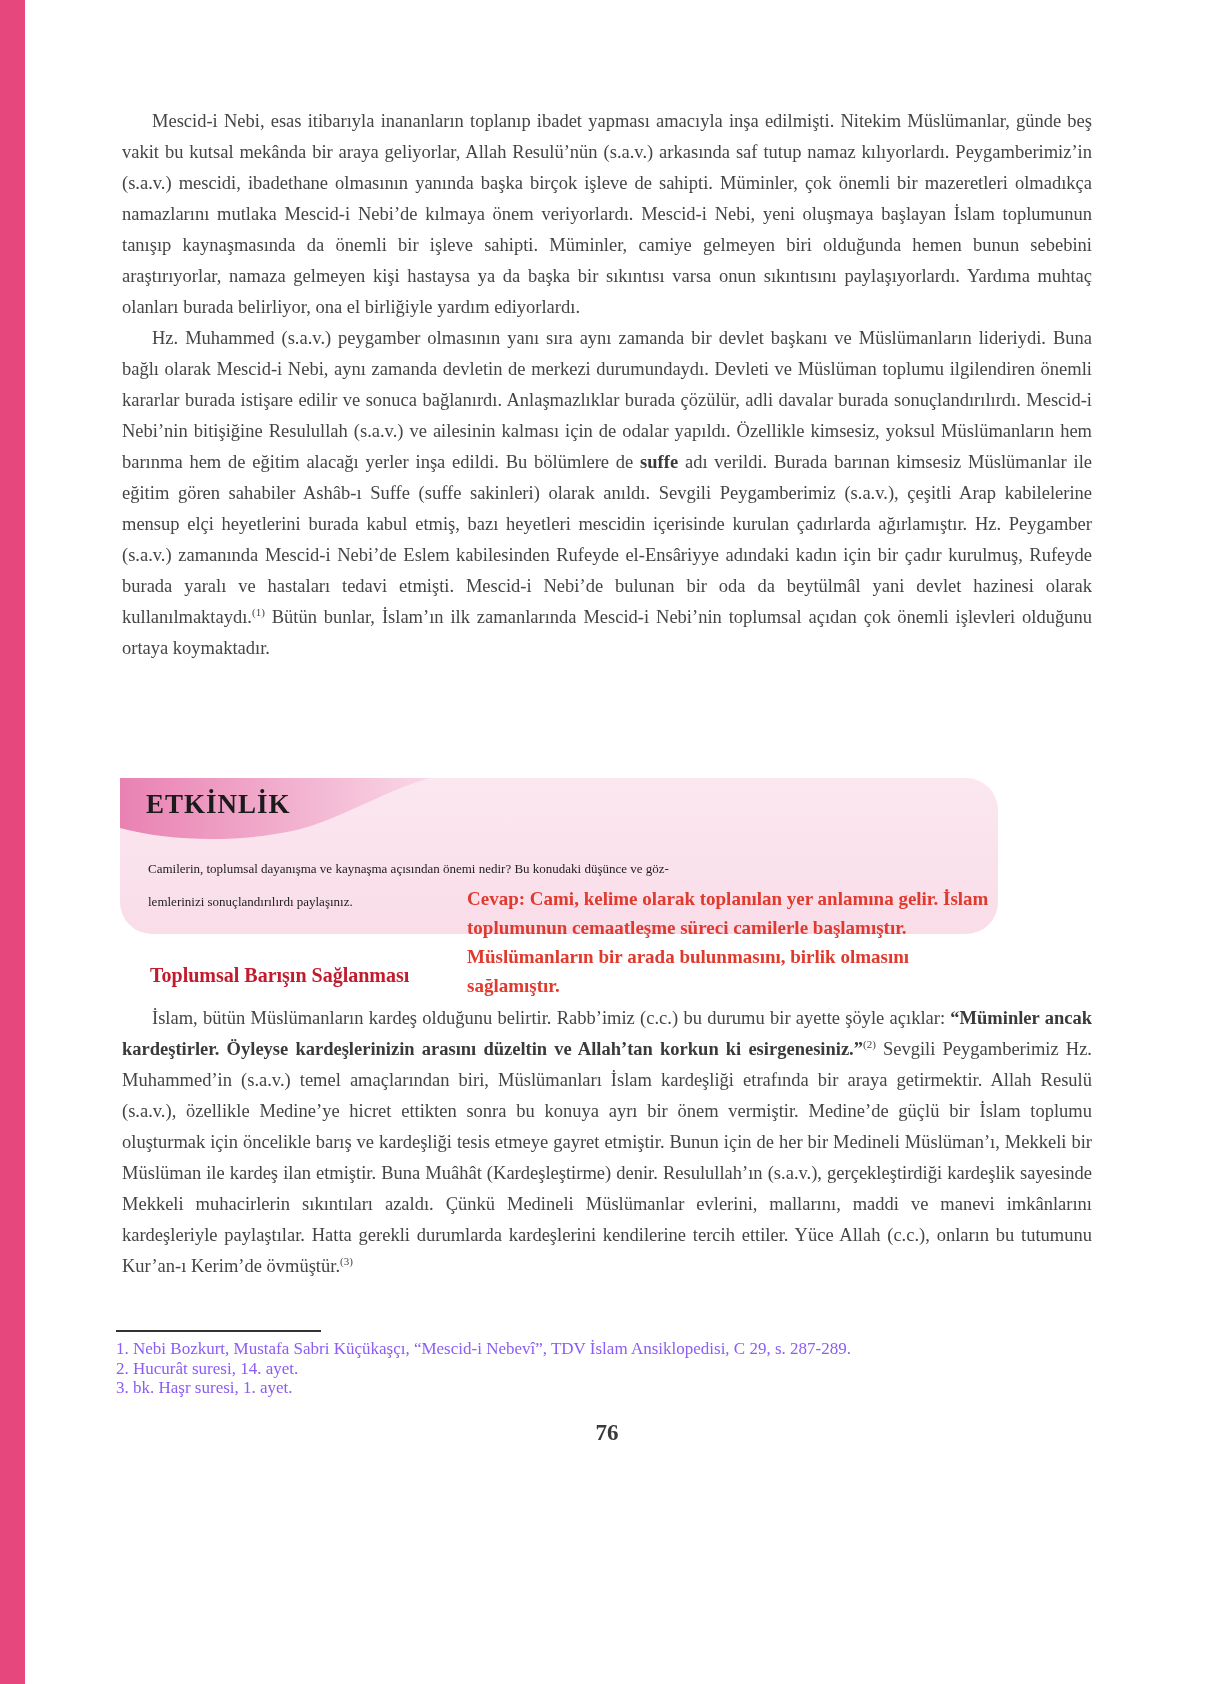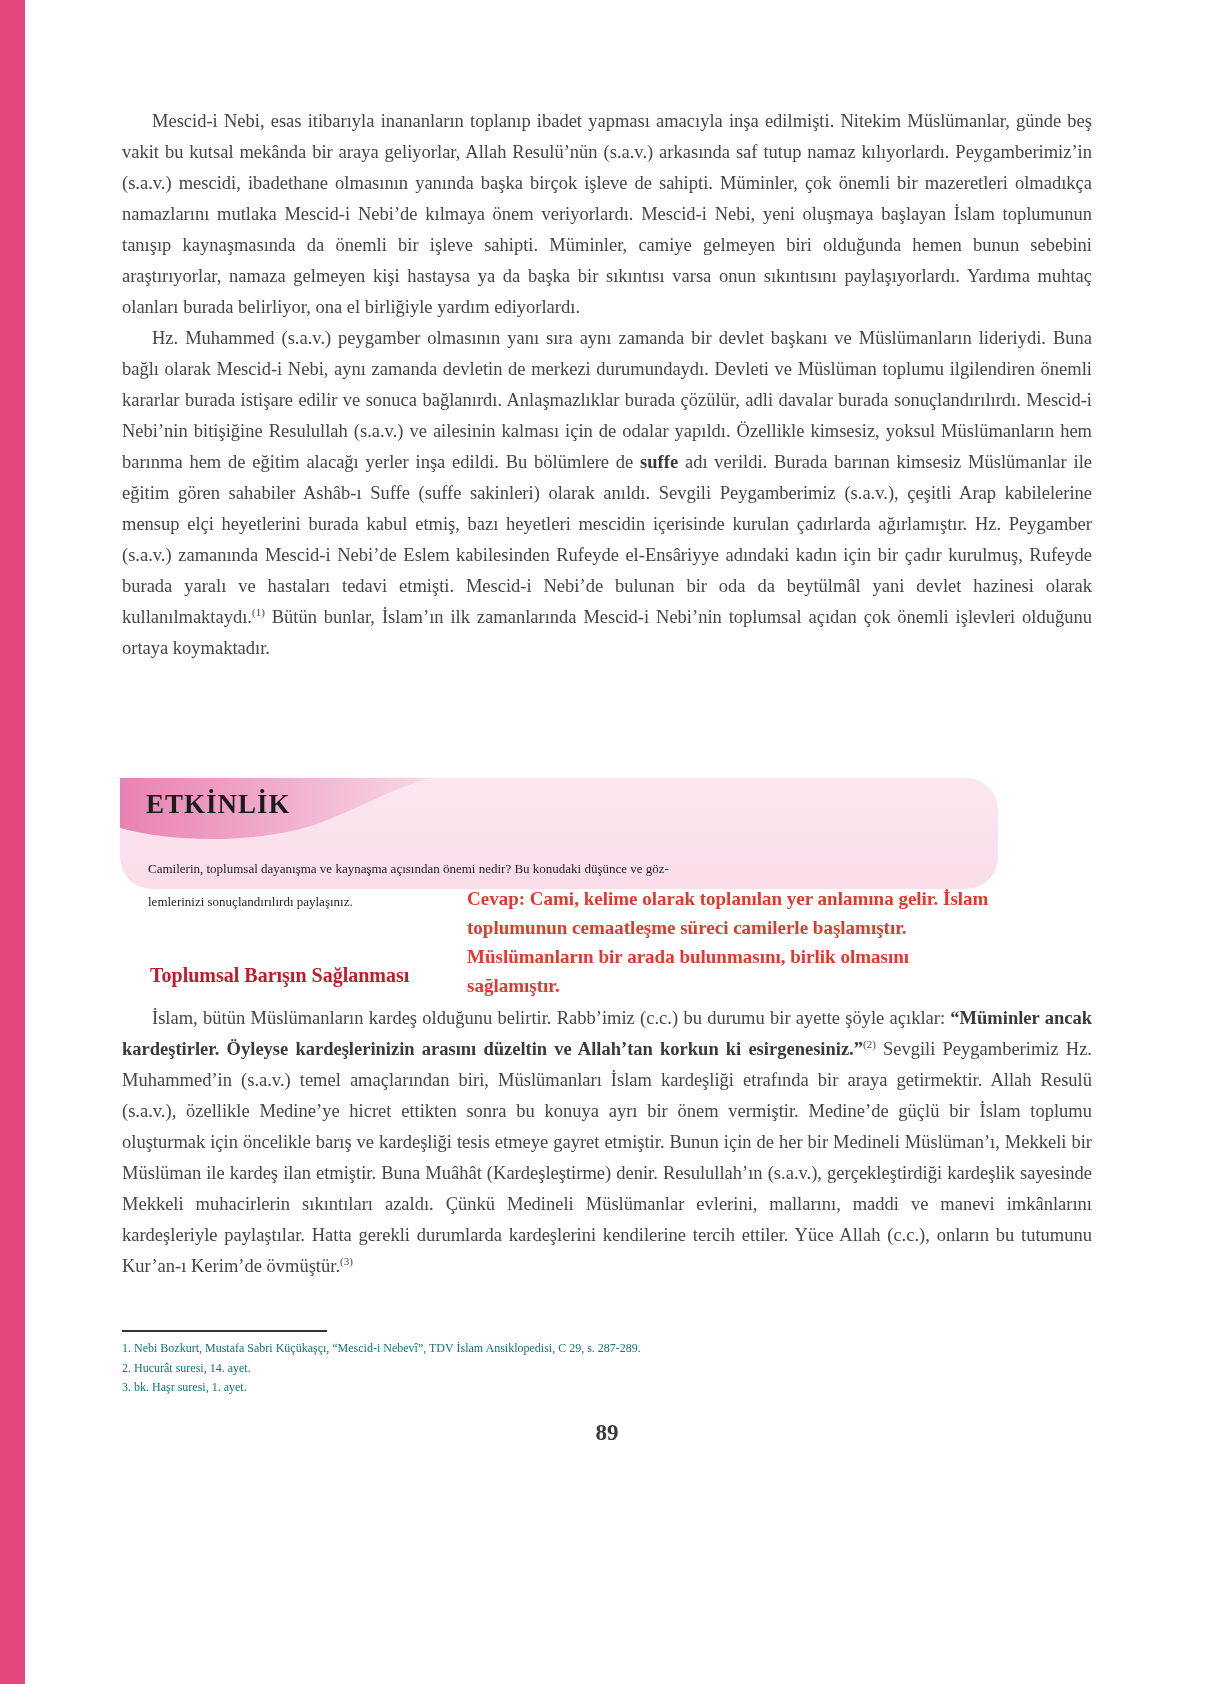--- a/index.html
+++ b/index.html
@@ -17,21 +17,21 @@
   .flow{
     position:absolute;left:122px;top:106px;width:970px;
   }
   .bodytext{
     font-size:18.5px;line-height:31px;color:#454545;
     text-align:justify;text-indent:30px;margin:0;
   }
   .bodytext b{color:#3a3a3a;}
   sup{font-size:11px;line-height:0;}
   .activity-box{
-    position:absolute;left:120px;top:778px;width:878px;height:111px;
+    position:absolute;left:120px;top:778px;width:878px;height:156px;
     background:linear-gradient(180deg,#fbe7f0 0%,#f9dde9 100%);
     border-radius:12px 32px 32px 32px;
   }
   .activity-swoosh{
     position:absolute;left:0;top:0;width:310px;height:64px;
   }
   .activity-title{
     position:absolute;left:26px;top:11px;
     font-size:27px;font-weight:bold;color:#1b1b1b;letter-spacing:1px;
   }
@@ -44,22 +44,22 @@
     font-size:19px;line-height:29px;font-weight:bold;color:#e0392e;
   }
   .section-heading{
     position:absolute;left:150px;top:964px;
     font-size:20px;font-weight:bold;color:#c21b2d;text-align:center;
   }
   .para3{
     position:absolute;left:122px;top:1003px;width:970px;
   }
   .footnotes{
-    position:absolute;left:122px;top:1330px;width:970px;
-    font-size:12px;line-height:19.5px;color:#0f766e;
+    position:absolute;left:116px;top:1330px;width:970px;
+    font-size:17px;line-height:19.5px;color:#8b5cf6;
   }
   .footnote-rule{
     width:205px;border-top:2px solid #333333;margin-bottom:7px;
   }
   .page-number{
     position:absolute;left:122px;top:1420px;width:970px;
     text-align:center;font-size:23px;font-weight:bold;color:#3a3a3a;
   }
 </style>
 </head>
@@ -99,15 +99,15 @@
     <p class="bodytext"><span>İslam, bütün Müslümanların kardeş olduğunu belirtir. Rabb’imiz (c.c.) bu durumu bir ayette şöyle açıklar: </span><b>“Müminler ancak kardeştirler. Öyleyse kardeşlerinizin arasını düzeltin ve Allah’tan korkun ki esirgenesiniz.”</b><sup>(2)</sup><span> Sevgili Peygamberimiz Hz. Muhammed’in (s.a.v.) temel amaçlarından biri, Müslümanları İslam kardeşliği etrafında bir araya getirmektir. Allah Resulü (s.a.v.), özellikle Medine’ye hicret ettikten sonra bu konuya ayrı bir önem vermiştir. Medine’de güçlü bir İslam toplumu oluşturmak için öncelikle barış ve kardeşliği tesis etmeye gayret etmiştir. Bunun için de her bir Medineli Müslüman’ı, Mekkeli bir Müslüman ile kardeş ilan etmiştir. Buna Muâhât (Kardeşleştirme) denir. Resulullah’ın (s.a.v.), gerçekleştirdiği kardeşlik sayesinde Mekkeli muhacirlerin sıkıntıları azaldı. Çünkü Medineli Müslümanlar evlerini, mallarını, maddi ve manevi imkânlarını kardeşleriyle paylaştılar. Hatta gerekli durumlarda kardeşlerini kendilerine tercih ettiler. Yüce Allah (c.c.), onların bu tutumunu Kur’an-ı Kerim’de övmüştür.</span><sup>(3)</sup></p>
   </div>
 
   <div class="footnotes">
     <div class="footnote-rule"></div>
     <div>1. Nebi Bozkurt, Mustafa Sabri Küçükaşçı, “Mescid-i Nebevî”, TDV İslam Ansiklopedisi, C 29, s. 287-289.</div>
     <div>2. Hucurât suresi, 14. ayet.</div>
     <div>3. bk. Haşr suresi, 1. ayet.</div>
   </div>
 
-  <div class="page-number">89</div>
+  <div class="page-number">76</div>
 
 </div>
 
 </body></html>

